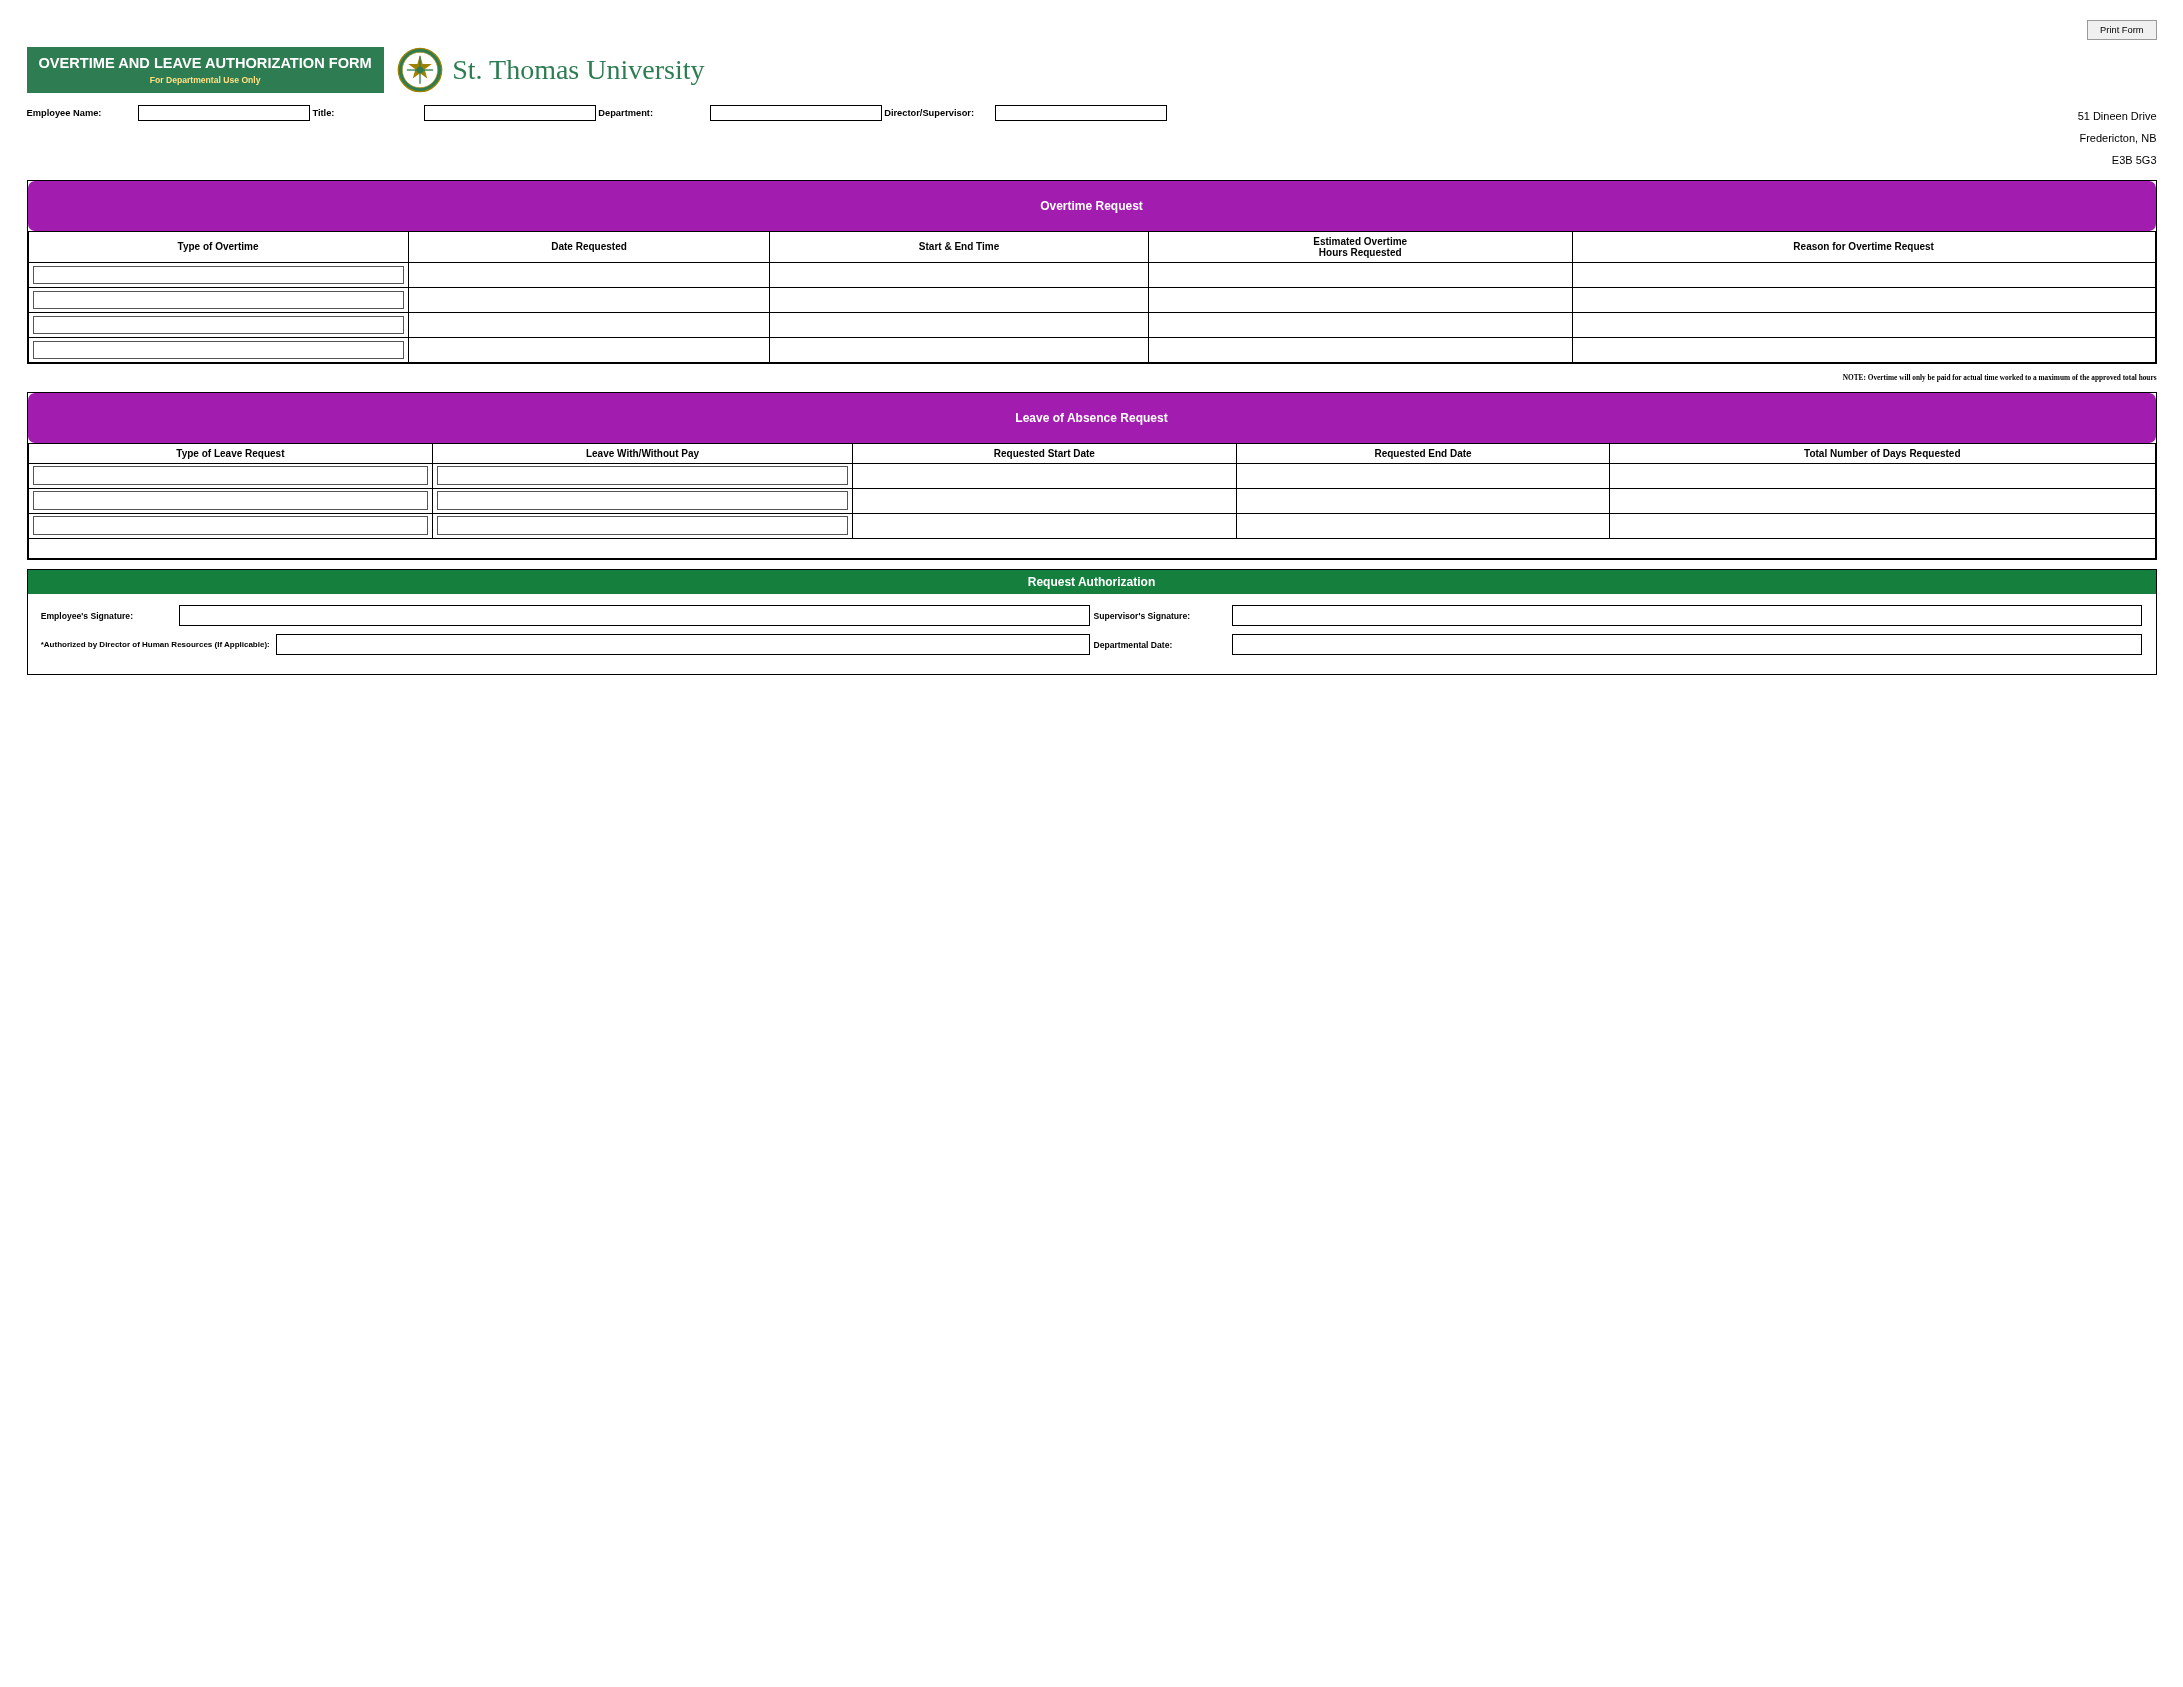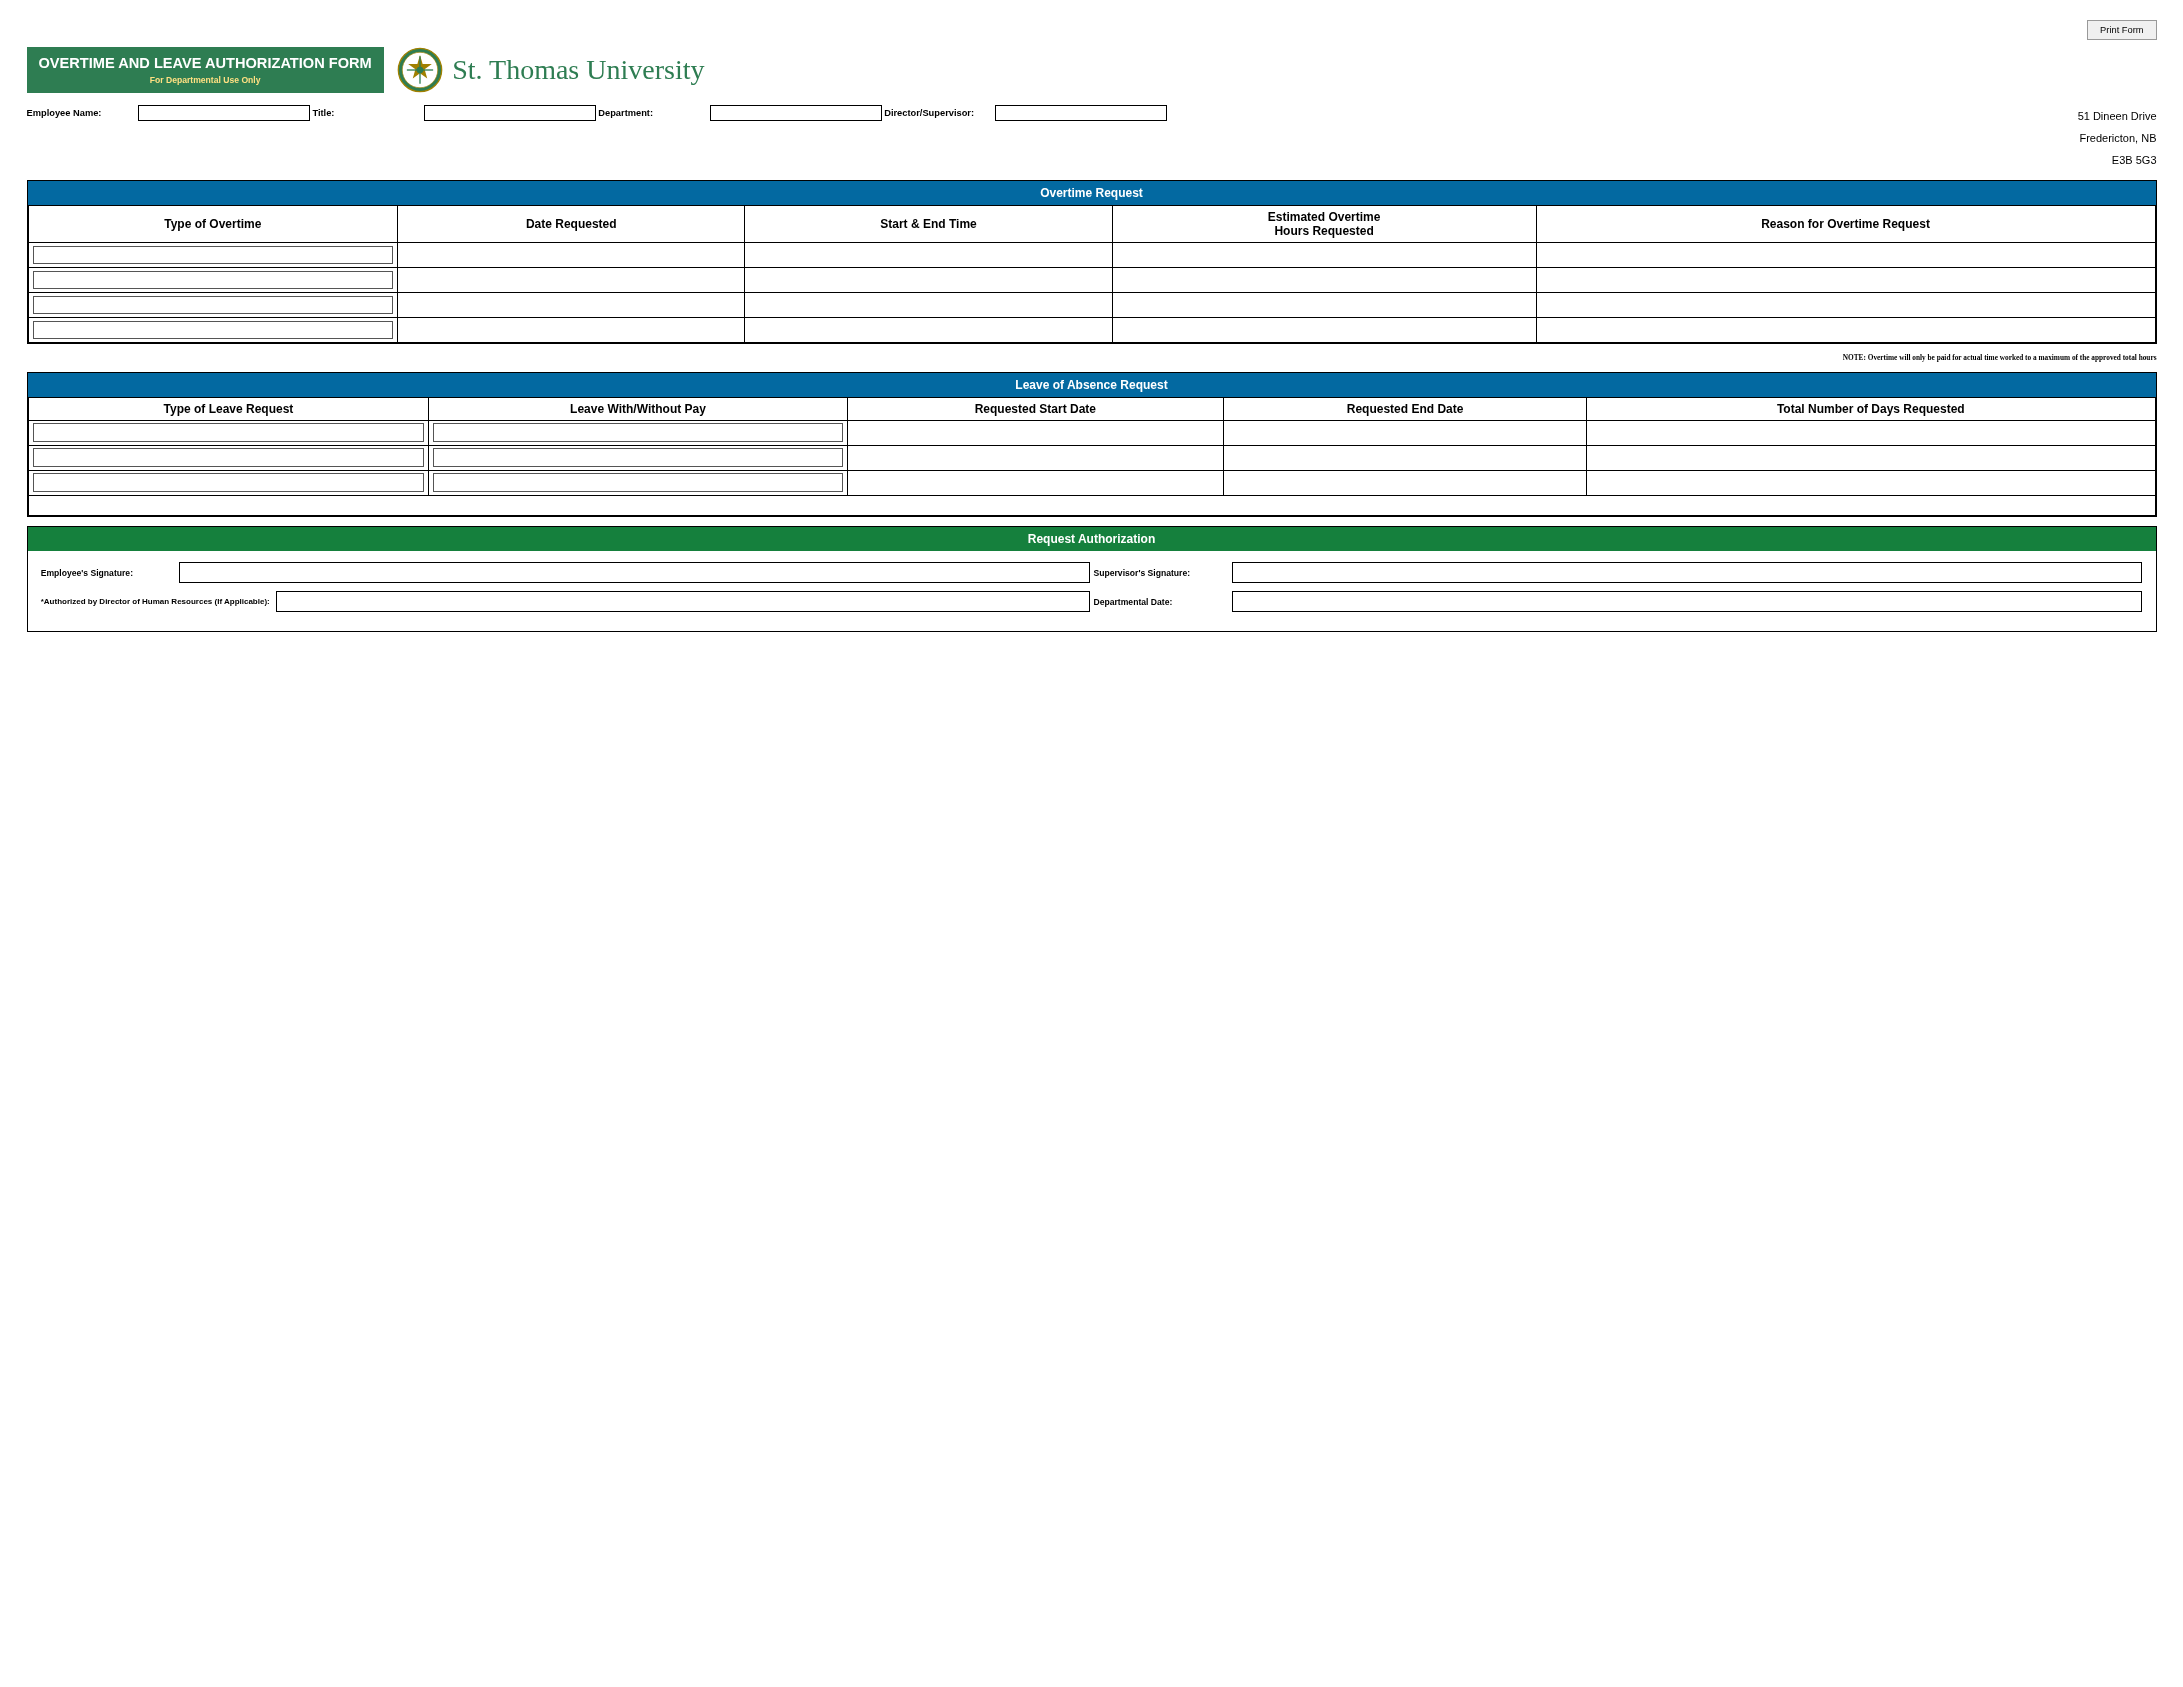--- a/index.html
+++ b/index.html
@@ -78,36 +78,37 @@
       font-size: 9.3px;
     }
     .info-input {
       border: 0.7px solid #000;
       height: 16px;
       width: 172px;
       background: #fff;
     }
     
     .section-header {
-      background-color: #0369a1;
+      background-color: #a21caf;
       color: #fff;
       text-align: center;
       font-size: 12px;
       font-weight: bold;
-      padding: 5px;
+      padding: 18px;
+      border-radius: 7px;
     }
     table {
       width: 100%;
       border-collapse: collapse;
       margin-bottom: 0;
     }
     th {
       border: 0.7px solid #000;
-      padding: 4px 4px;
-      font-size: 12px;
+      padding: 4px 15px;
+      font-size: 10px;
       font-weight: bold;
       text-align: center;
       background: #fff;
     }
     td {
       border: 0.7px solid #000;
       padding: 0;
       height: 25px;
     }
     td .cell-inner {

